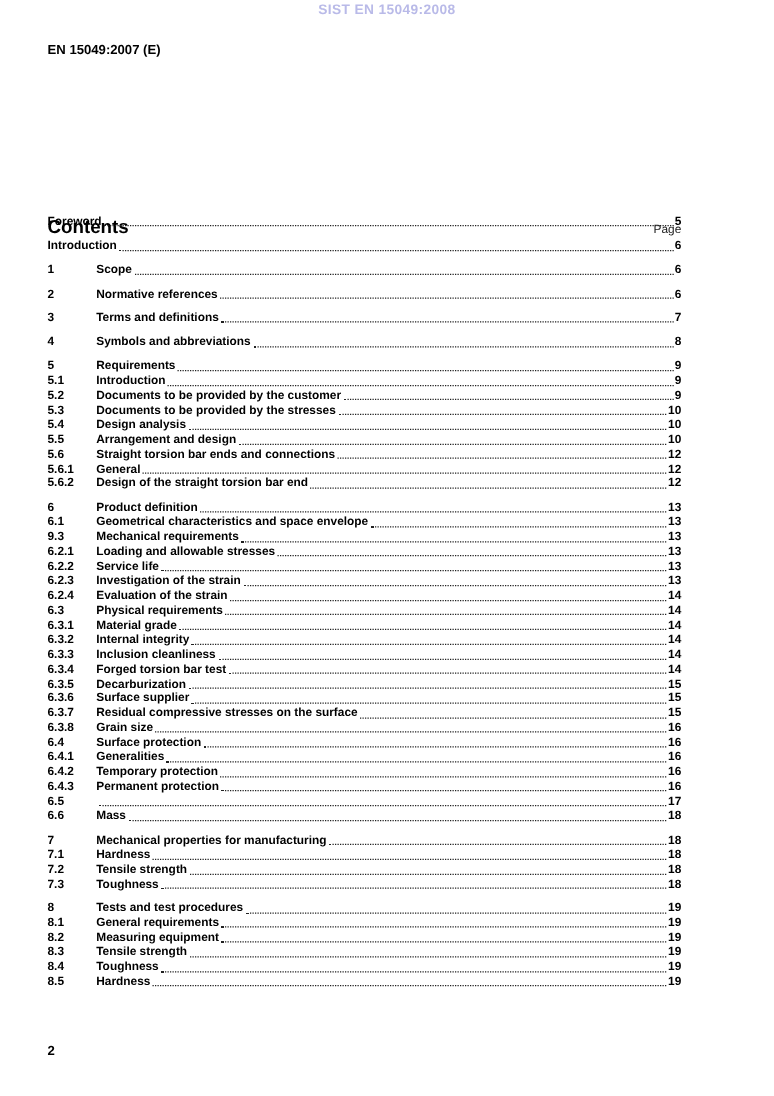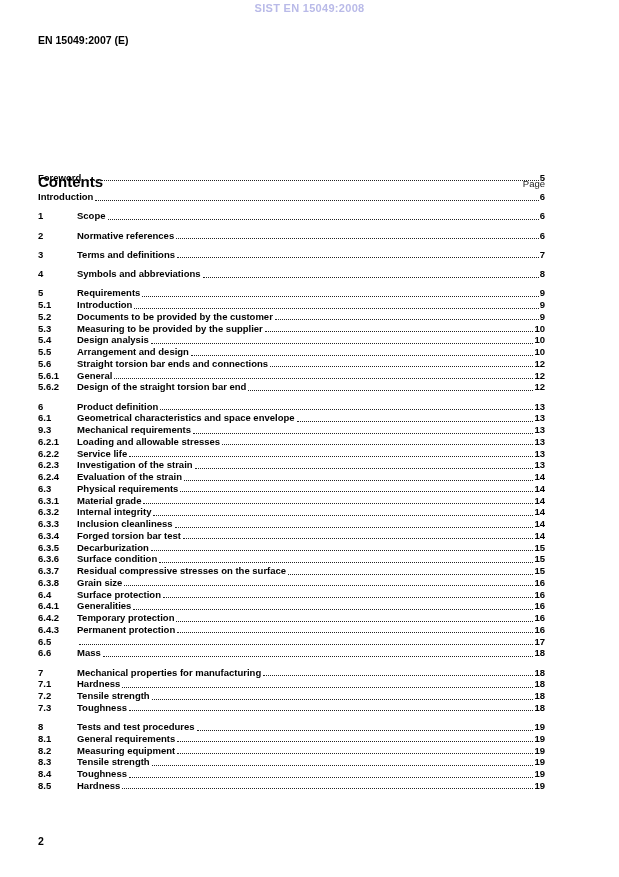--- a/index.html
+++ b/index.html
@@ -147,21 +147,21 @@
       <span class="page">9</span>
     </div>
     <div class="toc-row">
       <span class="num">5.2</span>
       <span class="title">Documents to be provided by the customer</span>
       <span class="leader"></span>
       <span class="page">9</span>
     </div>
     <div class="toc-row">
       <span class="num">5.3</span>
-      <span class="title">Measuring to be provided by the supplier</span>
+      <span class="title">Documents to be provided by the stresses</span>
       <span class="leader"></span>
       <span class="page">10</span>
     </div>
     <div class="toc-row">
       <span class="num">5.4</span>
       <span class="title">Design analysis</span>
       <span class="leader"></span>
       <span class="page">10</span>
     </div>
     <div class="toc-row">
@@ -261,21 +261,21 @@
       <span class="page">14</span>
     </div>
     <div class="toc-row">
       <span class="num">6.3.5</span>
       <span class="title">Decarburization</span>
       <span class="leader"></span>
       <span class="page">15</span>
     </div>
     <div class="toc-row">
       <span class="num">6.3.6</span>
-      <span class="title">Surface condition</span>
+      <span class="title">Surface supplier</span>
       <span class="leader"></span>
       <span class="page">15</span>
     </div>
     <div class="toc-row">
       <span class="num">6.3.7</span>
       <span class="title">Residual compressive stresses on the surface</span>
       <span class="leader"></span>
       <span class="page">15</span>
     </div>
     <div class="toc-row">

